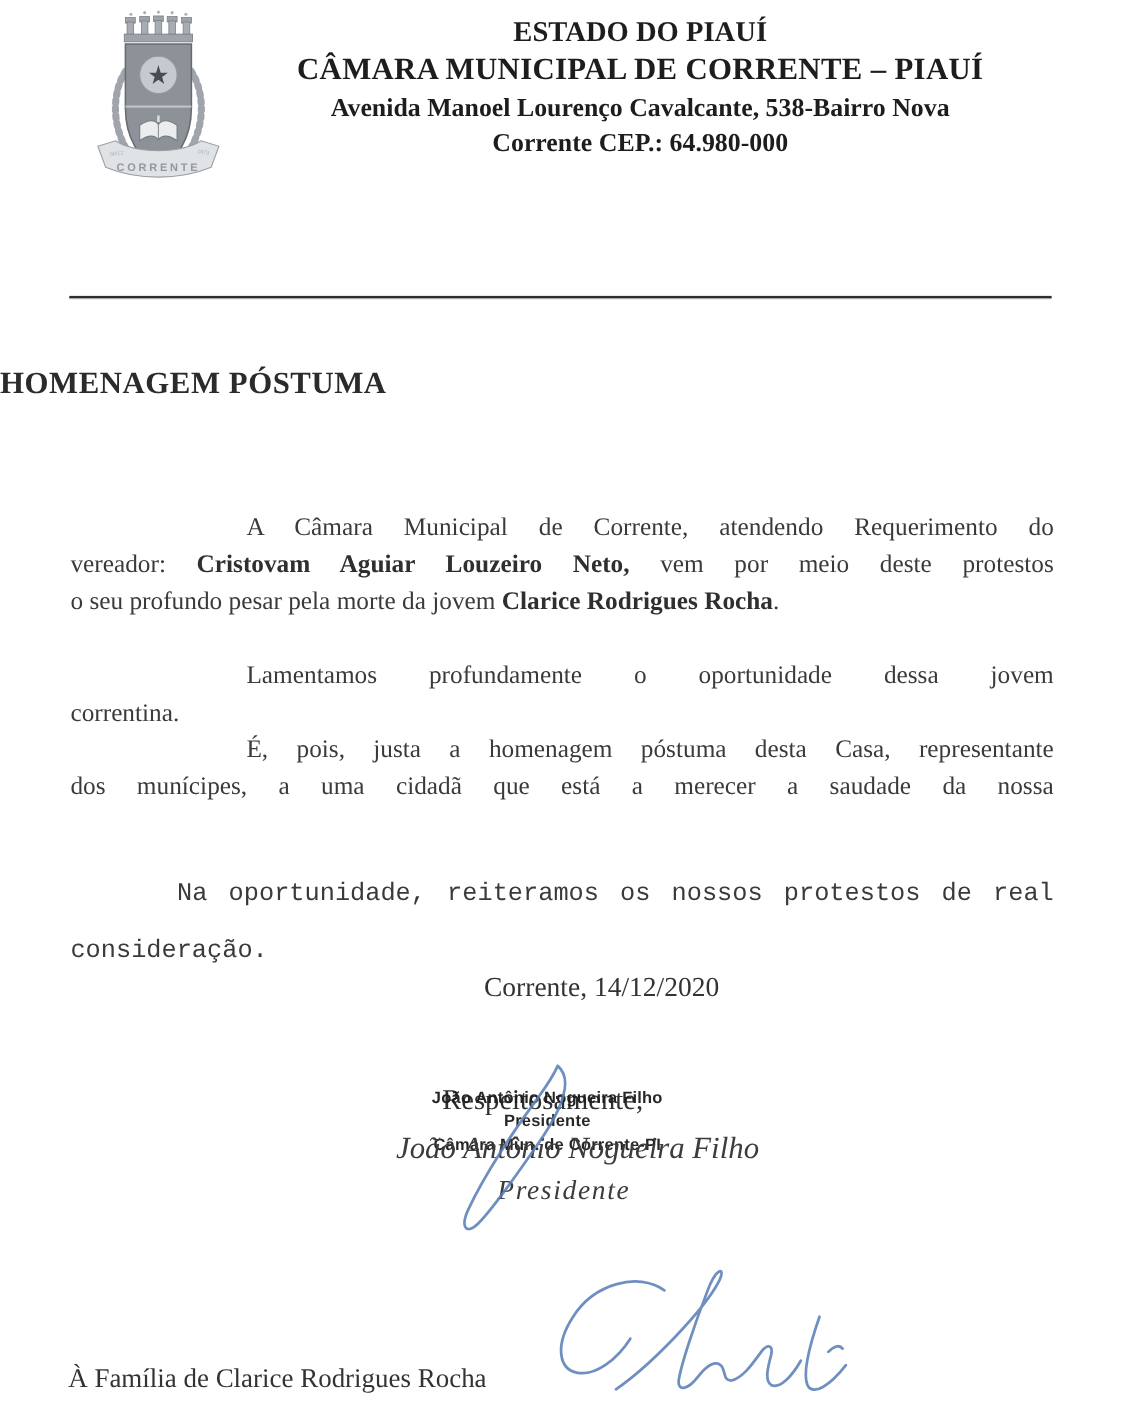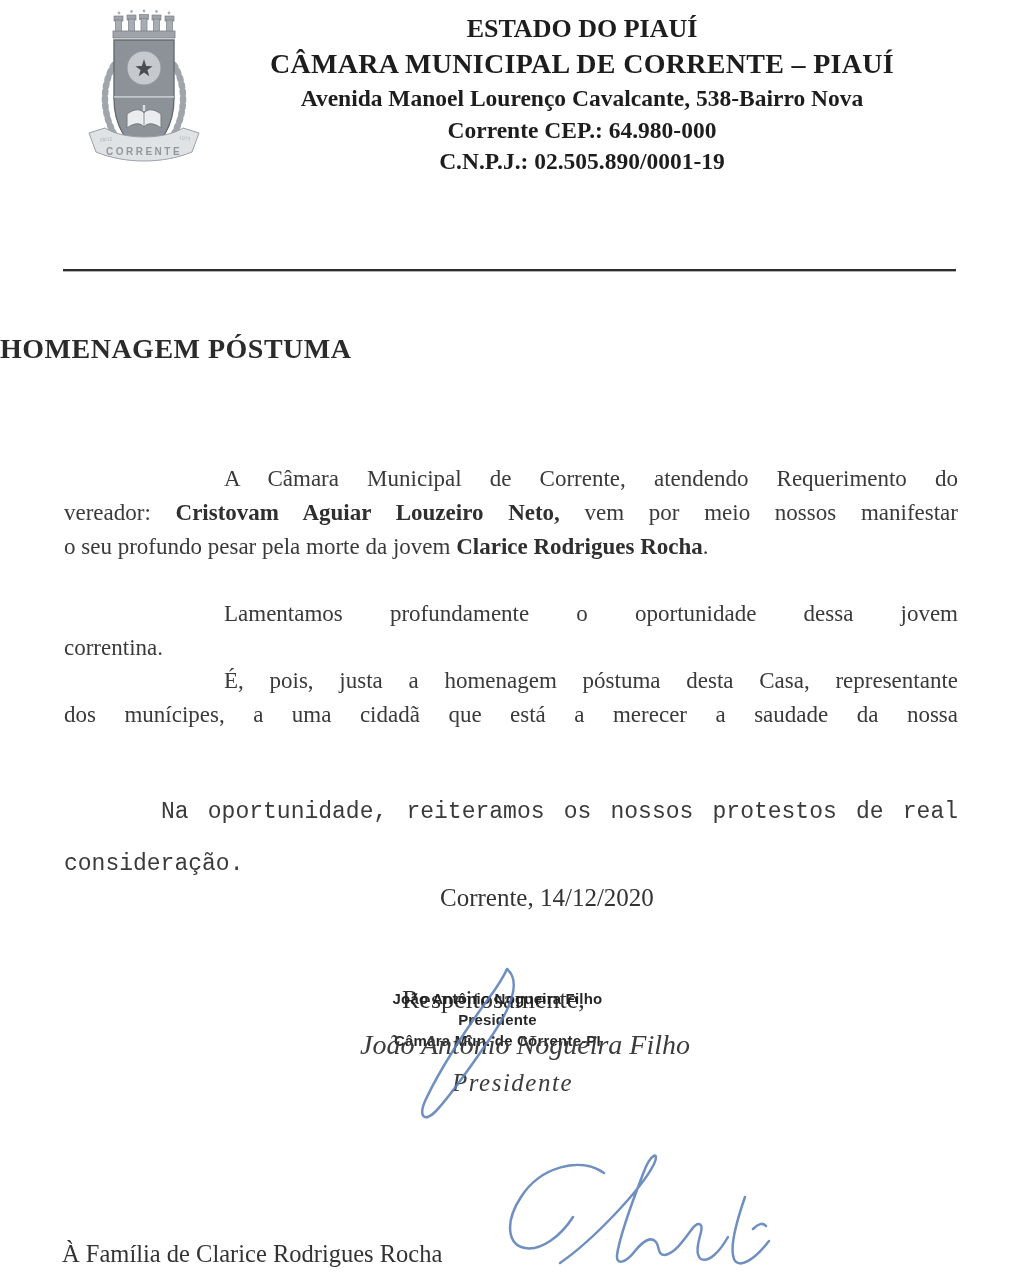--- a/index.html
+++ b/index.html
@@ -93,30 +93,29 @@
       <text x="95" y="133" font-family="Liberation Sans, sans-serif" font-size="5" fill="#aab0b5" transform="rotate(8 95 133)">1973</text>
       <text x="60" y="149" text-anchor="middle" font-family="Liberation Sans, sans-serif" font-size="10" font-weight="bold" letter-spacing="2.5" fill="#8d9399">CORRENTE</text>
     </g>
   </svg>
 
   <div class="header-text">
     <div class="h1">ESTADO DO PIAUÍ</div>
     <div class="h2">CÂMARA MUNICIPAL DE CORRENTE – PIAUÍ</div>
     <div class="h3">Avenida Manoel Lourenço Cavalcante, 538-Bairro Nova</div>
     <div class="h4">Corrente CEP.: 64.980-000</div>
-    <div class="h5">C.N.P.J.: 02.505.890/0001-19</div>
   </div>
 
   <div class="rule"></div>
 
   <div class="doc-title">HOMENAGEM PÓSTUMA</div>
 
   <div class="para" style="top:462px;">
     <div class="line jline ind">A Câmara Municipal de Corrente, atendendo Requerimento do</div>
-    <div class="line jline"><span>vereador: </span><b>Cristovam Aguiar Louzeiro Neto,</b><span> vem por meio nossos manifestar</span></div>
+    <div class="line jline"><span>vereador: </span><b>Cristovam Aguiar Louzeiro Neto,</b><span> vem por meio deste protestos</span></div>
     <div class="line lline"><span>o seu profundo pesar pela morte da jovem </span><b>Clarice Rodrigues Rocha</b><span>.</span></div>
   </div>
 
   <div class="para" style="top:597px;">
     <div class="line jline ind">Lamentamos profundamente o oportunidade dessa jovem</div>
     <div class="line lline">correntina.</div>
   </div>
 
   <div class="para" style="top:664px;">
     <div class="line jline ind">É, pois, justa a homenagem póstuma desta Casa, representante</div>

